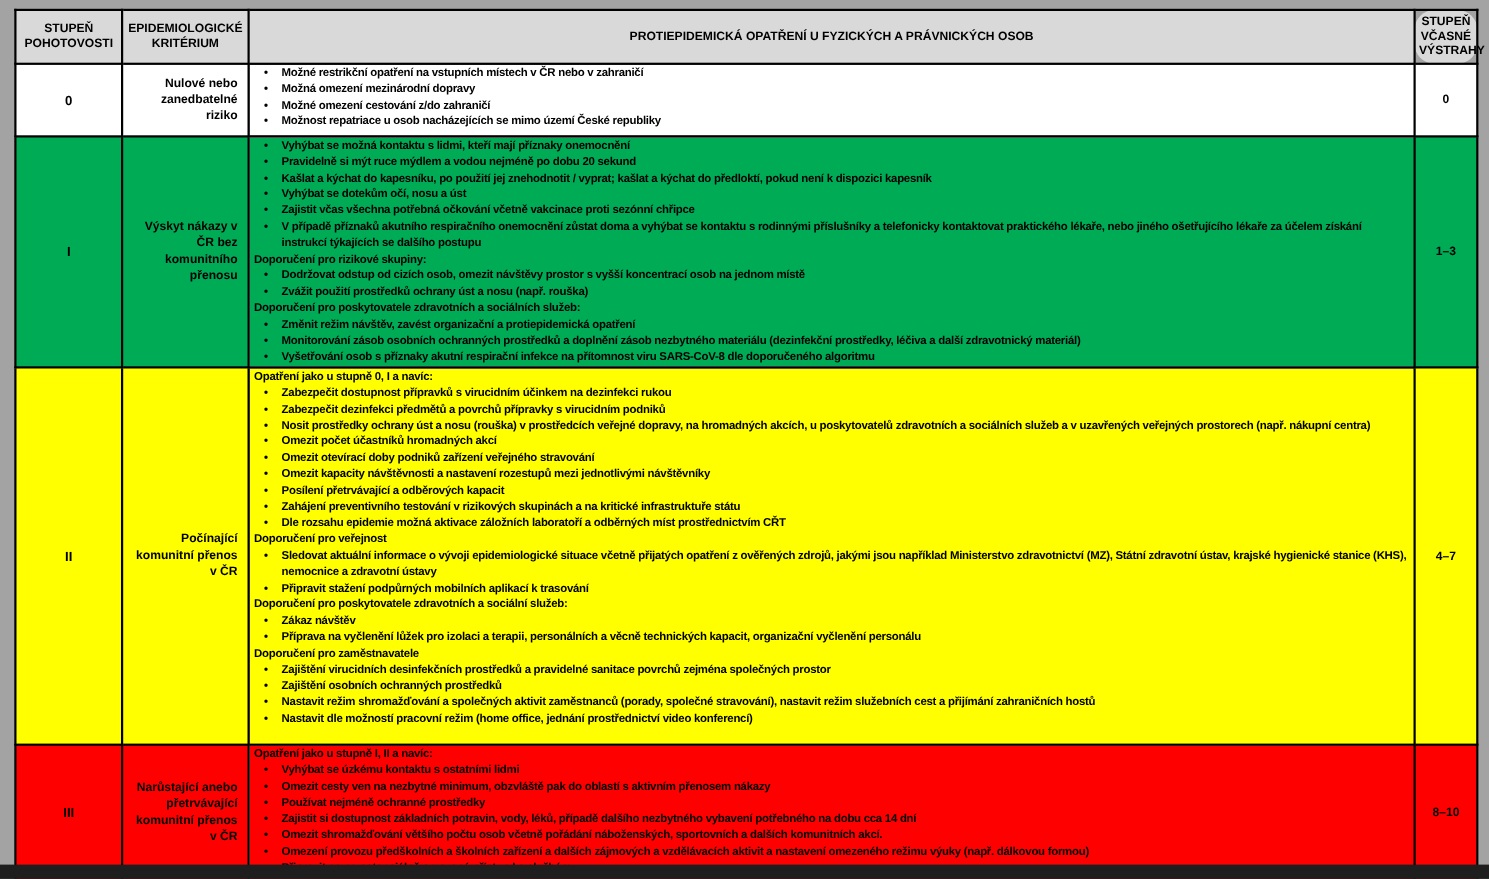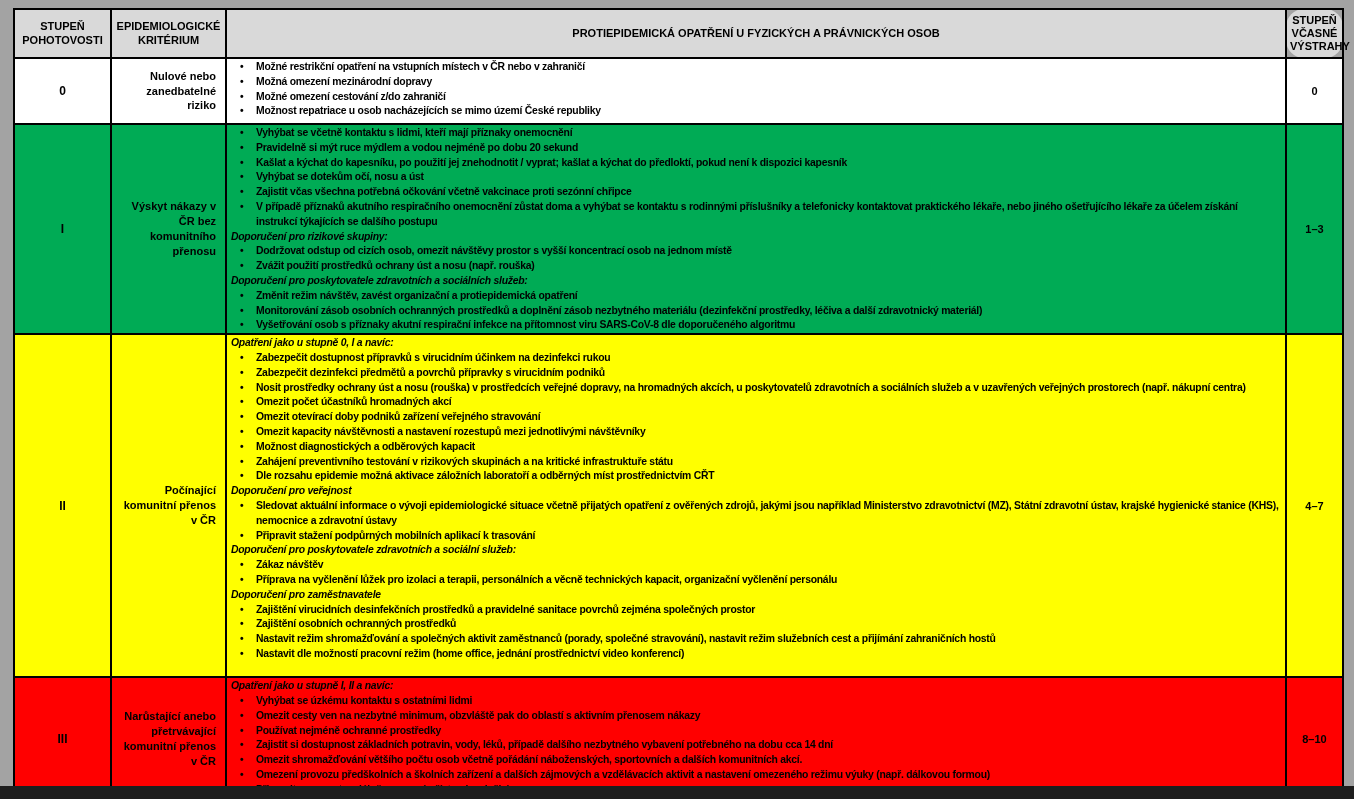--- a/index.html
+++ b/index.html
@@ -65,21 +65,21 @@
   tr.r3 { height: 124px; }
 
   .b-item { display: flex; align-items: flex-start; }
   .b-item .dot {
     flex: 0 0 16px;
     margin-left: 10px;
     text-align: left;
     font-size: 10.4px;
   }
   .b-item .btxt { flex: 1 1 auto; }
-  .h-item { padding-left: 1px; font-style: italic; }
+  .h-item { padding-left: 1px; }
 
   .bottom-bar {
     position: absolute;
     left: 0;
     bottom: 0;
     width: 1354px;
     height: 13px;
     z-index: 5;
   }
 </style>
@@ -125,21 +125,21 @@
             </div>
           </td>
           <td class="warning">0</td>
         </tr>
         <tr class="r1" style="background: rgb(0, 171, 85);">
           <td class="level">I</td>
           <td class="criterion">Výskyt nákazy v ČR bez komunitního přenosu</td>
           <td class="measures">
             <div class="b-item">
               <span class="dot">•</span>
-              <span class="btxt">Vyhýbat se včetně kontaktu s lidmi, kteří mají příznaky onemocnění</span>
+              <span class="btxt">Vyhýbat se možná kontaktu s lidmi, kteří mají příznaky onemocnění</span>
             </div>
             <div class="b-item">
               <span class="dot">•</span>
               <span class="btxt">Pravidelně si mýt ruce mýdlem a vodou nejméně po dobu 20 sekund</span>
             </div>
             <div class="b-item">
               <span class="dot">•</span>
               <span class="btxt">Kašlat a kýchat do kapesníku, po použití jej znehodnotit / vyprat; kašlat a kýchat do předloktí, pokud není k dispozici kapesník</span>
             </div>
             <div class="b-item">
@@ -203,21 +203,21 @@
             <div class="b-item">
               <span class="dot">•</span>
               <span class="btxt">Omezit otevírací doby podniků zařízení veřejného stravování</span>
             </div>
             <div class="b-item">
               <span class="dot">•</span>
               <span class="btxt">Omezit kapacity návštěvnosti a nastavení rozestupů mezi jednotlivými návštěvníky</span>
             </div>
             <div class="b-item">
               <span class="dot">•</span>
-              <span class="btxt">Možnost diagnostických a odběrových kapacit</span>
+              <span class="btxt">Posílení přetrvávající a odběrových kapacit</span>
             </div>
             <div class="b-item">
               <span class="dot">•</span>
               <span class="btxt">Zahájení preventivního testování v rizikových skupinách a na kritické infrastruktuře státu</span>
             </div>
             <div class="b-item">
               <span class="dot">•</span>
               <span class="btxt">Dle rozsahu epidemie možná aktivace záložních laboratoří a odběrných míst prostřednictvím CŘT</span>
             </div>
             <div class="h-item">Doporučení pro veřejnost</div>

